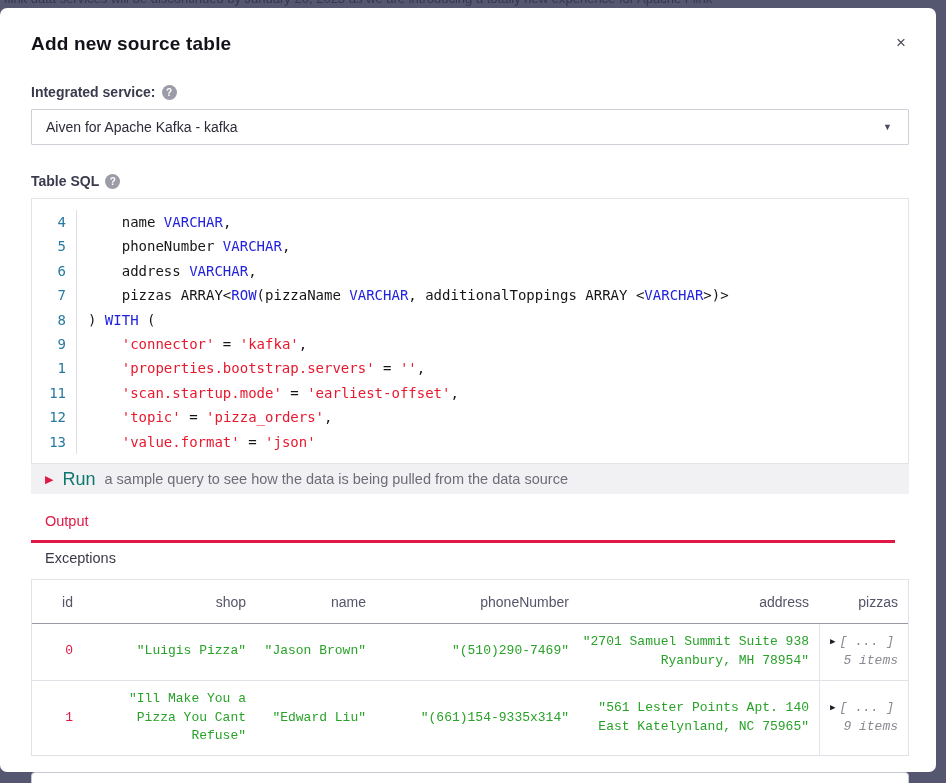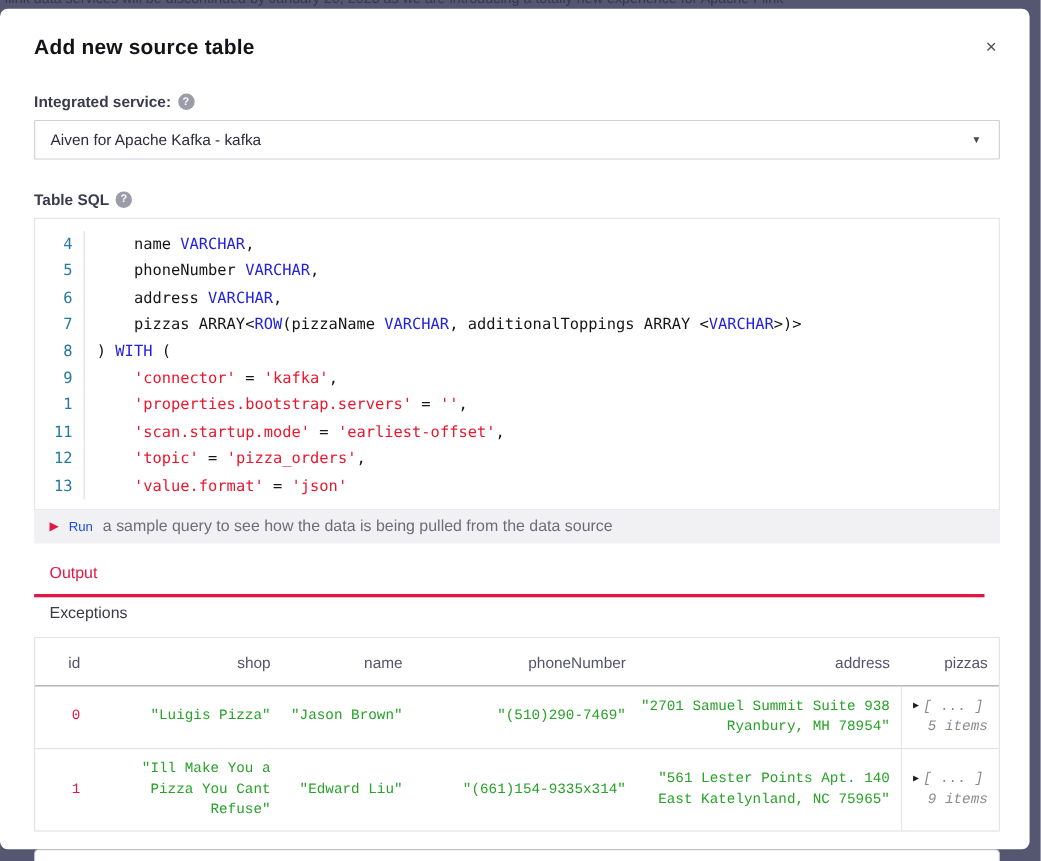--- a/index.html
+++ b/index.html
@@ -49,21 +49,21 @@
   .tok-p { color:#161616; }
   .tok-k { color:#2222dd; }
   .tok-s { color:#e8182e; }
 
   
   .run-bar {
     width:878px; height:30px; background:#f1f1f4; display:flex; align-items:center;
     padding:0 12px 0 14px; gap:9px; margin-bottom:11px;
   }
   .run-play { color:#e11744; font-size:11px; line-height:1; }
-  .run-word { color:#1d4ed8; font-size:12px; cursor:pointer; }
+  .run-word { color:#0f766e; font-size:18px; cursor:pointer; }
   .run-desc { color:#6d6d78; font-size:14.5px; }
 
   
   .tabs { display:flex; border-bottom:1px solid #e4e4e8;flex-direction:column; }
   .tab { font-size:14.5px; padding:8px 18px 13px 14px; color:#3a3a47; cursor:pointer; position:relative; }
   .tab.active { color:#e11744; }
   .tab.active::after { content:""; position:absolute; left:0; right:14px; bottom:-1px; height:3px; background:#e11744; }
 
   
   .results { width:878px; border-left:1px solid #e2e2e8; border-right:1px solid #e2e2e8;text-align:right; }

